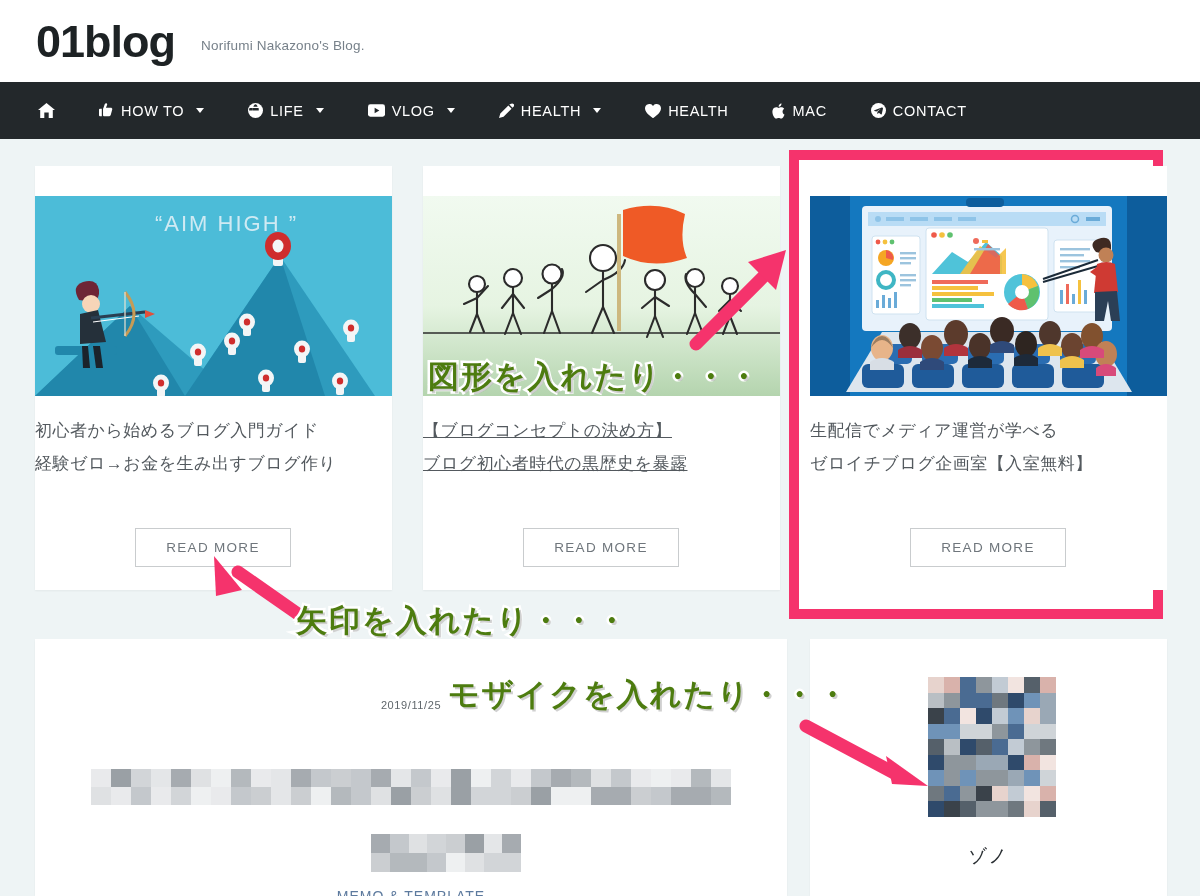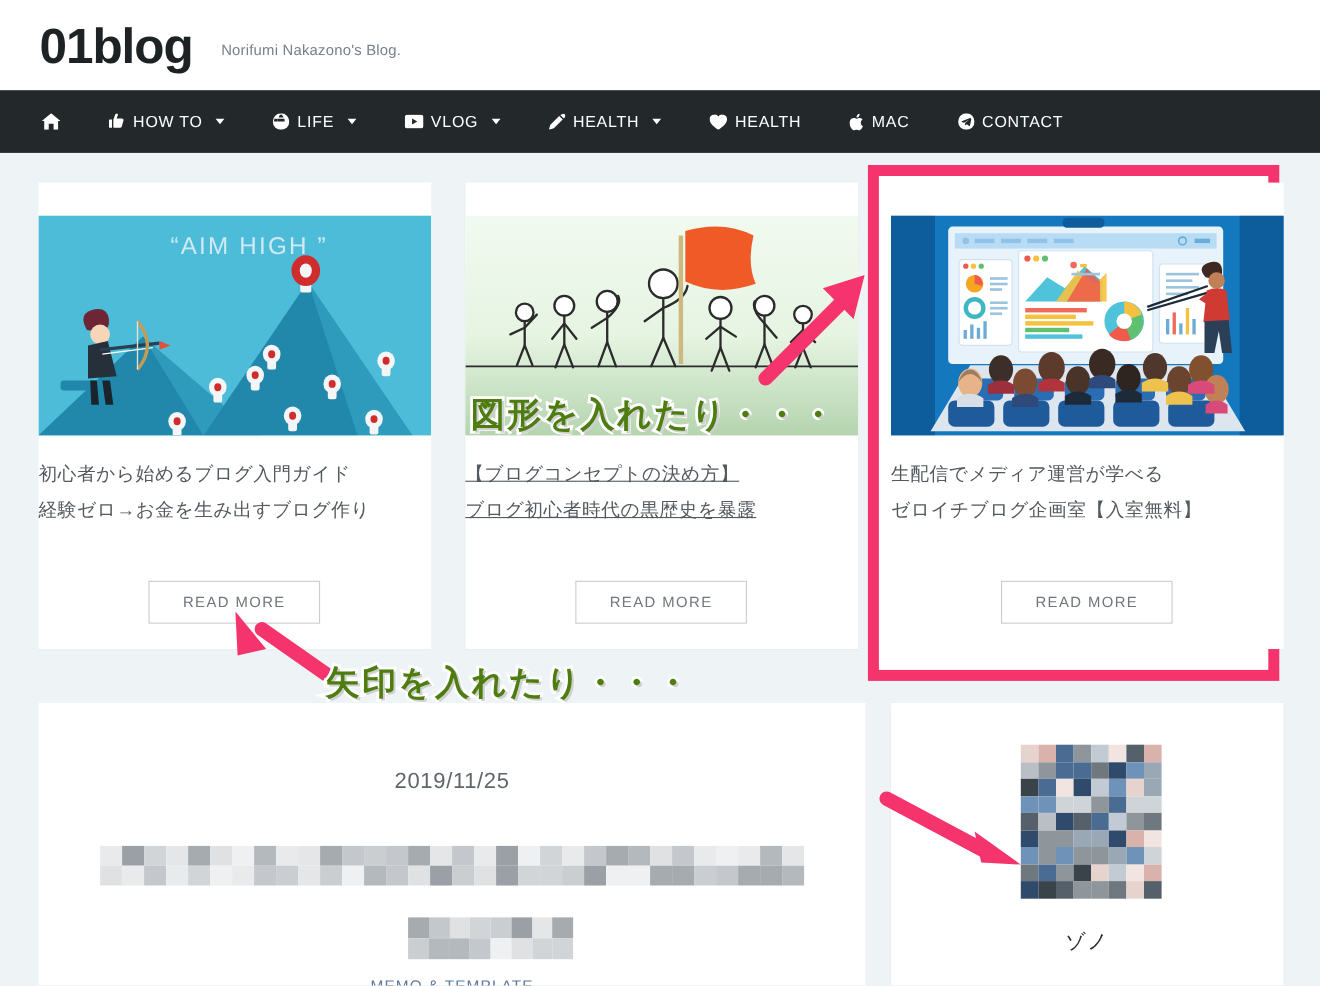--- a/index.html
+++ b/index.html
@@ -86,21 +86,21 @@
   #card3 { left: 810px; top: 166px; width: 357px; height: 424px; box-shadow: none; }
   #card3 .card-thumb { top: 30px; width: 357px; height: 200px; }
   #card3 .card-title { position: absolute; top: 248px; left: 0; width: 357px; }
   #card3 .read-more { position: absolute; top: 362px; left: 100px; }
 
   
   #card4 { left: 35px; top: 639px; width: 752px; height: 257px; }
   #card5 { left: 810px; top: 639px; width: 357px; height: 257px; }
 
   .post-date {
-    text-align: center; color: #5f666b; font-size: 20px; letter-spacing: .6px;
+    text-align: center; color: #5f666b; font-size: 11px; letter-spacing: .6px;
   }
   .memo-link {
     text-align: center; color: #5d7a9e; font-size: 14px; letter-spacing: 1px;
     cursor: pointer;
   }
   .author-name {
     text-align: center; color: #2a2f33; font-size: 18px; letter-spacing: 1.5px;
   }
 
   
@@ -691,14 +691,15 @@
     <polygon points="24,8 52,42 26,48" fill="#f5336c"></polygon>
   </svg>
 
   <svg class="arrow" style="left:800px; top:718px;" width="140" height="80" viewBox="0 0 140 80">
     <path d="M6 8 L96 56" stroke="#f5336c" stroke-width="13" stroke-linecap="round"></path>
     <polygon points="128,68 86,38 92,66" fill="#f5336c"></polygon>
   </svg>
 
   <div class="anno anno-1">図形を入れたり・・・</div>
   <div class="anno anno-2">矢印を入れたり・・・</div>
+  <div class="anno anno-3">モザイクを入れたり・・・</div>
 
 </div>
 
 </body></html>

